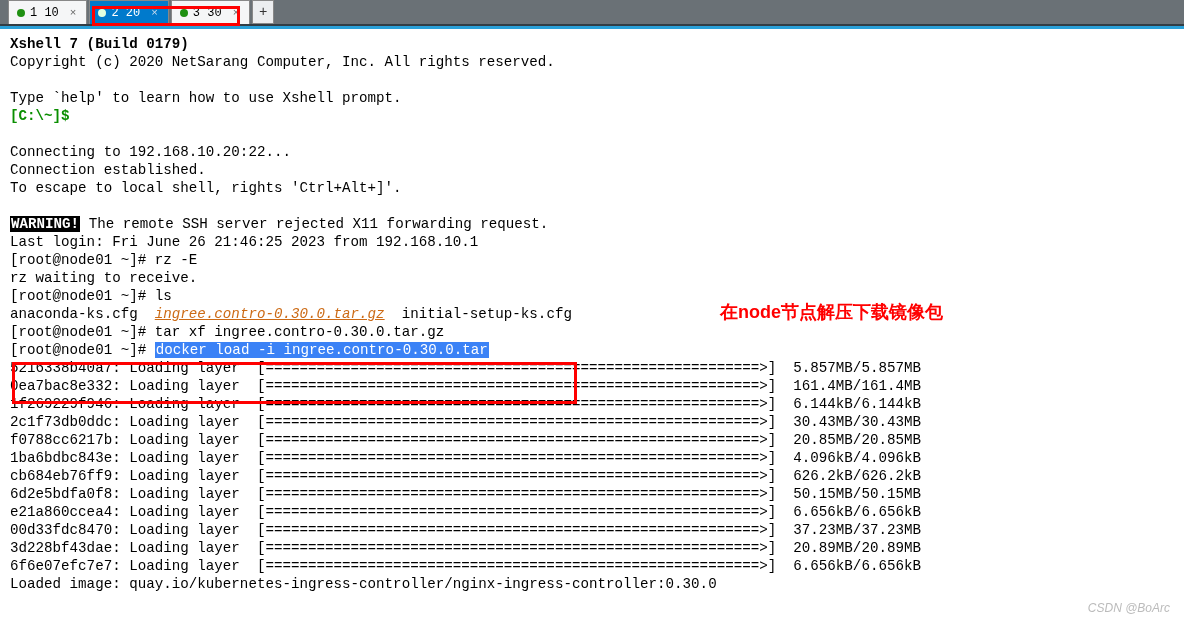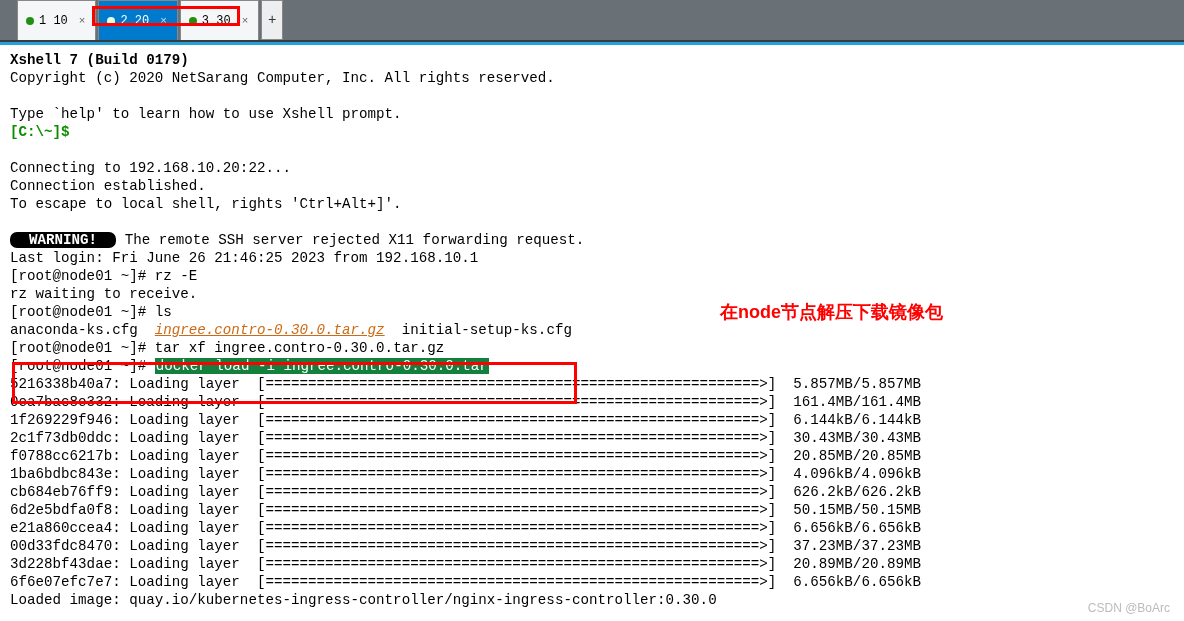--- a/index.html
+++ b/index.html
@@ -6,25 +6,25 @@
     body {
       font-family: "Consolas", "Courier New", monospace;
       font-size: 14px;
       background: #6a7176;
       width: 1184px;
       height: 621px;
       overflow: hidden;
     }
     .tab-bar {
       background: #6a7176;
-      height: 42px;
+      height: 26px;
       display: flex;
       align-items: stretch;
       border-bottom: 2px solid #323d44;
-      padding-left: 17px;
+      padding-left: 8px;
     }
     .tab {
       display: flex;
       align-items: center;
       padding: 0 10px 0 8px;
       background: #f5f6f7;
       border: 1px solid #888;
       border-bottom: none;
       margin-right: 2px;
       font-size: 12px;
@@ -71,37 +71,38 @@
       margin: 0;
       height: 100%;
       padding: 6px 10px;
       white-space: pre;
       line-height: 18px;
       font-size: 14.2px;
       color: #000;
     }
     .bold { font-weight: bold; }
     .green { color: #0a8e00; }
-    .invert { background: #000; color: #fff; font-weight: bold; padding: 0 19px; border-radius: 7px; }
-    .invert-cmd { background: #15803d; color: #fff; padding: 0 1px; }
+    .invert { background: #000; color: #fff; font-weight: bold; padding: 0 1px; }
+    .invert-cmd { background: #3b82f6; color: #fff; padding: 0 1px; }
     .orange-u { color: #cc6b16; text-decoration: underline; font-style: italic; }
     .red-ann {
       position: absolute;
       color: #ff0000;
       font-weight: bold;
       font-family: "Microsoft YaHei", sans-serif;
       font-size: 18px;
     }
     .watermark {
       position: absolute;
       right: 14px;
       bottom: 6px;
       color: #bbb;
       font-size: 12px;
       font-family: sans-serif;
+      font-style: italic;
     }
     .red-box.cmds { top: 362px; left: 12px; width: 565px; height: 42px; }
     .terminal-line { white-space: pre; }
   </style>
 </head>
 <body>
 
 <div class="tab-bar">
   <div class="tab">
     <span class="dot"></span>

